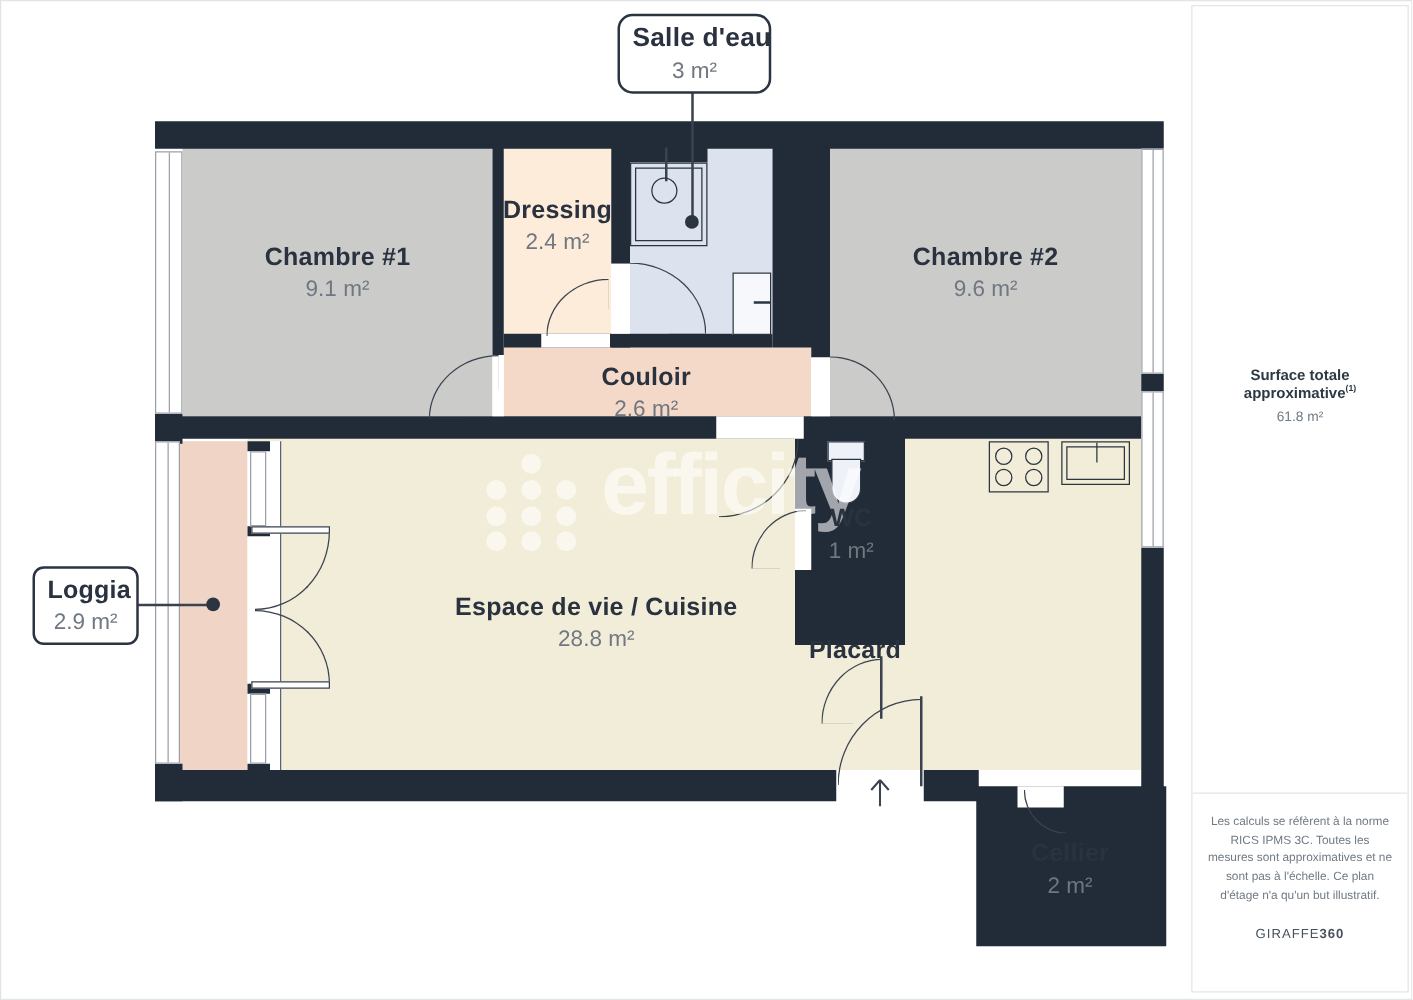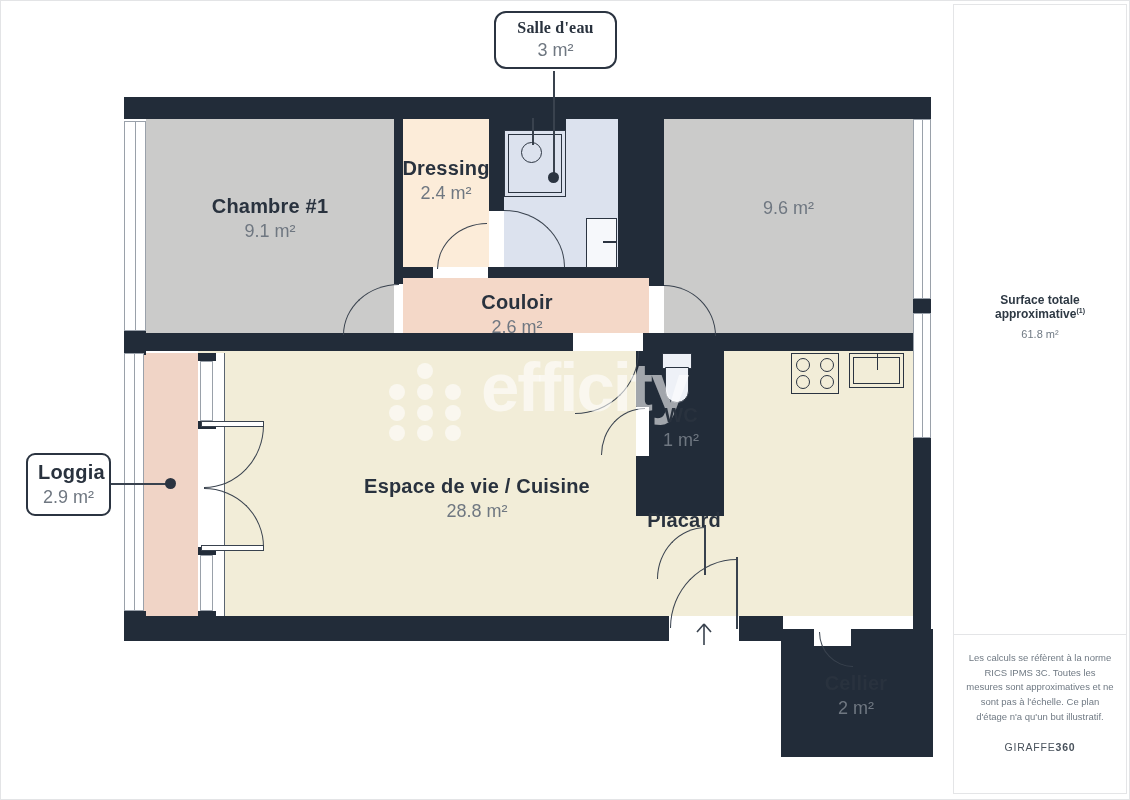--- a/index.html
+++ b/index.html
@@ -158,38 +158,39 @@
     <div style="position:absolute;left:4px;bottom:4px;width:14px;height:14px;border:1.5px solid #2b3441;border-radius:50%;box-sizing:border-box;"></div>
     <div style="position:absolute;right:4px;bottom:4px;width:14px;height:14px;border:1.5px solid #2b3441;border-radius:50%;box-sizing:border-box;"></div>
   </div>
 
   <div class="fixture" style="left:848px;top:352px;width:55px;height:35px;background:#f2edd8;">
     <div style="position:absolute;inset:3px;border:1px solid #2b3441;"></div>
     <div style="position:absolute;left:50%;top:0;width:1.5px;height:16px;background:#2b3441;"></div>
   </div>
 
   <div class="callout" style="left:493px;top:10px;width:99px;border-radius:12px;">
-    <div class="room-name" style="font-size:16px;font-family:Liberation Serif, serif;">Salle d'eau</div>
+    <div class="room-name" style="font-size:21px;">Salle d'eau</div>
     <div class="room-area">3 m²</div>
   </div>
   <div class="line" style="left:552px;top:70px;width:1.5px;height:104px;z-index:31;"></div>
   <div class="dot" style="left:547px;top:171px;"></div>
 
   <div class="callout" style="left:25px;top:452px;width:61px;border-radius:9px;">
     <div class="room-name">Loggia</div>
     <div class="room-area">2.9 m²</div>
   </div>
   <div class="line" style="left:107px;top:482px;width:60px;height:1.5px;z-index:31;"></div>
   <div class="dot" style="left:164px;top:477px;"></div>
 
   <div class="room-label" style="left:145px;top:194px;width:248px;">
     <div class="room-name">Chambre #1</div>
     <div class="room-area">9.1 m²</div>
   </div>
   <div class="room-label" style="left:663px;top:194px;width:249px;">
+    <div class="room-name">Chambre #2</div>
     <div class="room-area">9.6 m²</div>
   </div>
   <div class="room-label" style="left:387px;top:156px;width:116px;">
     <div class="room-name">Dressing</div>
     <div class="room-area">2.4 m²</div>
   </div>
   <div class="room-label" style="left:436px;top:290px;width:160px;">
     <div class="room-name">Couloir</div>
     <div class="room-area">2.6 m²</div>
   </div>

